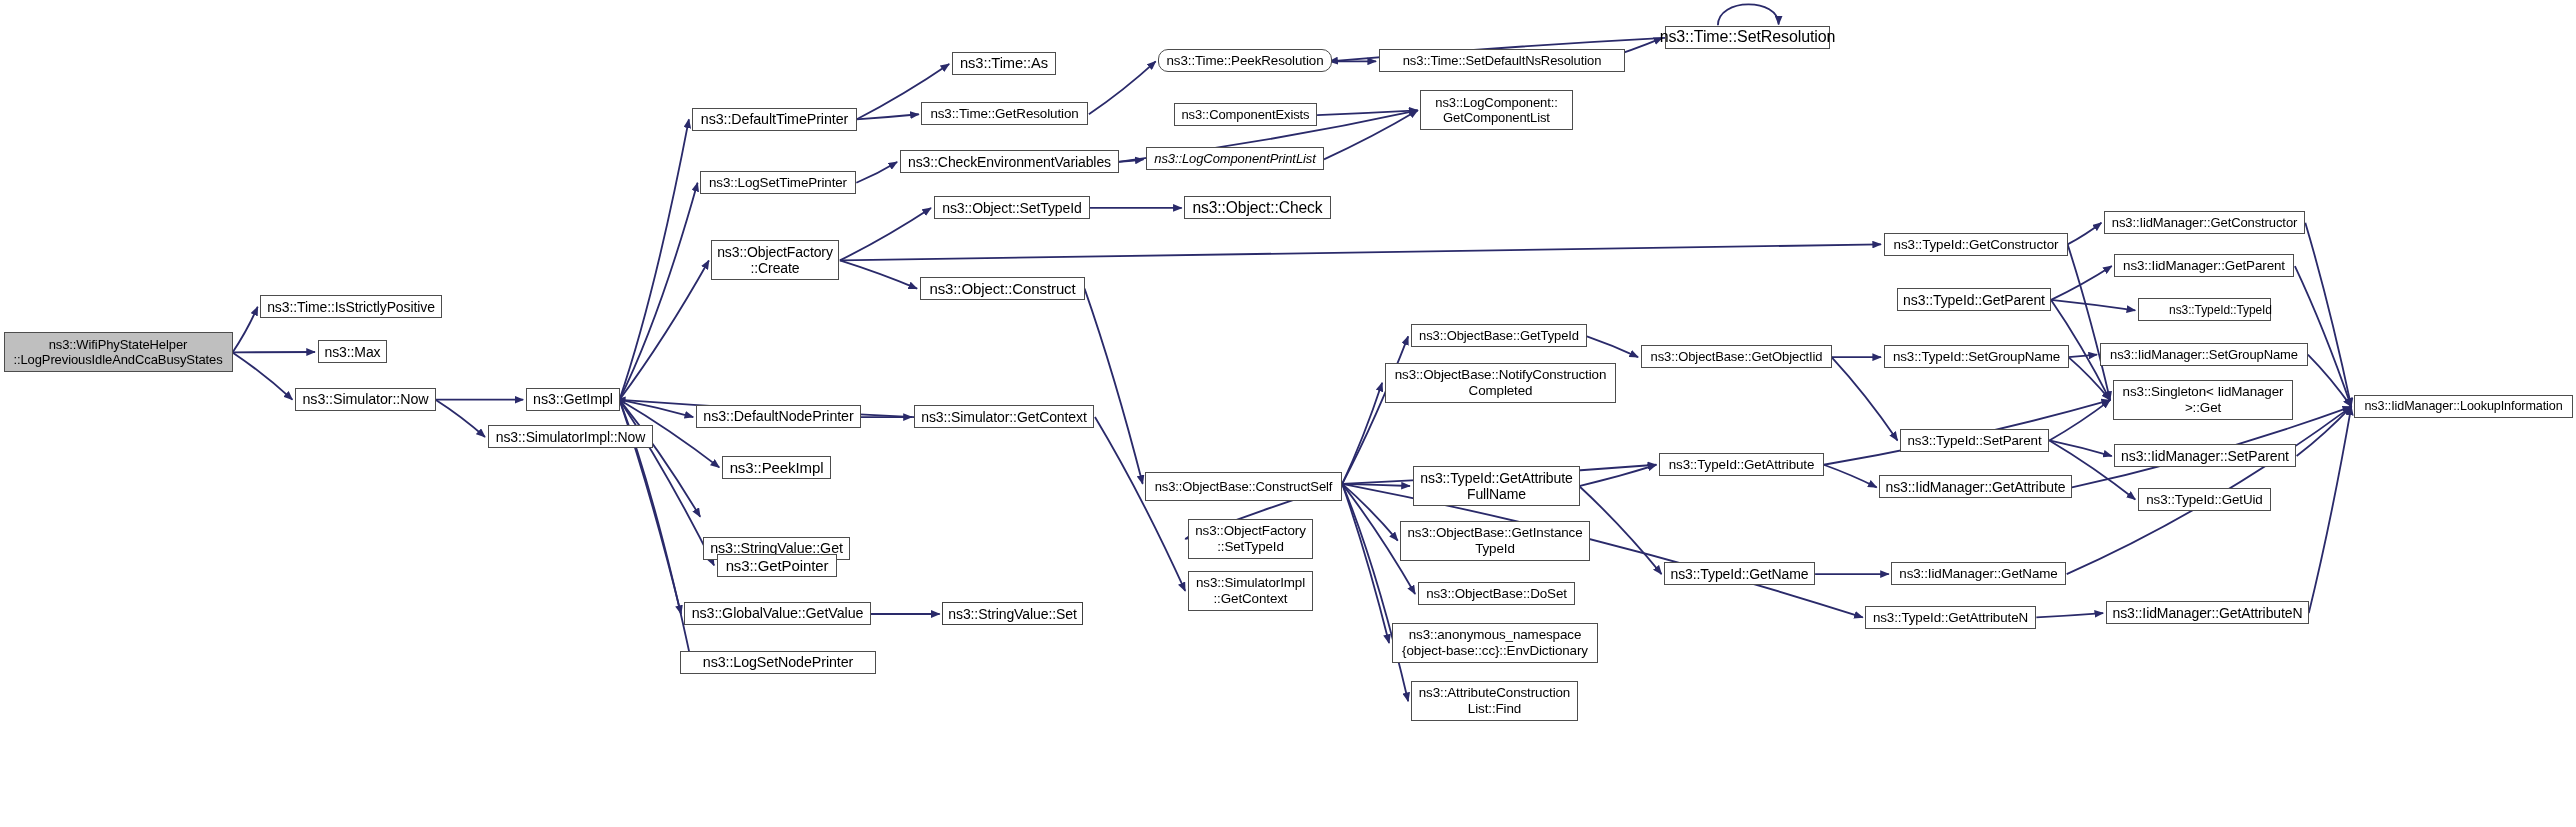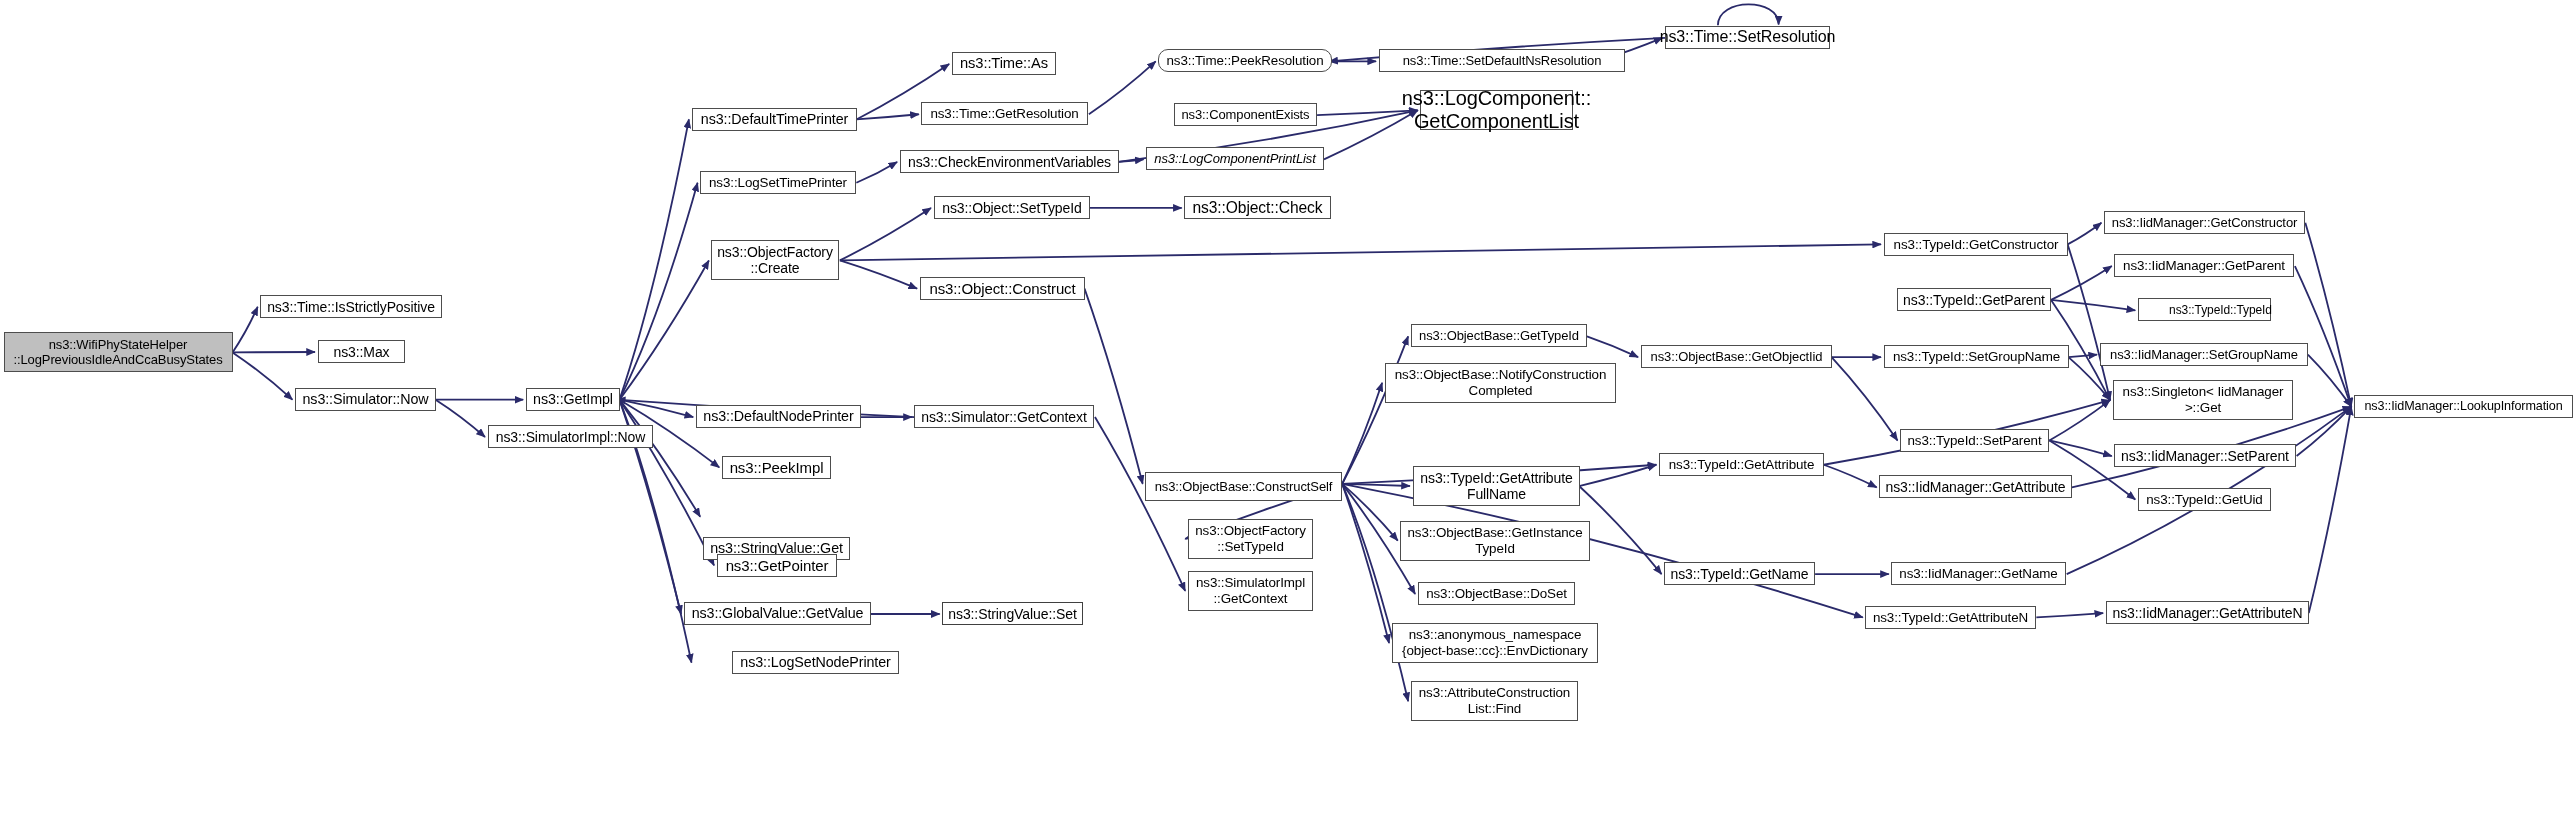--- a/index.html
+++ b/index.html
@@ -133,50 +133,50 @@
         <path d="M2660,408.5 Q2686.5,435.233 2710,468.5"></path>
         <path d="M2647,525.5 Q2680,500.10365 2710,468.5"></path>
         <path d="M2382,661.5 Q2547.5,588.353 2710,468.5"></path>
         <path d="M2661,706.5 Q2687,600.4591 2710,468.5"></path>
         <path d="M2388,561.5 Q2550.5,526.253 2710,468.5"></path>
       </g>
   </svg>
 <div class="node root thick" style="left: 3.5px; top: 332px; width: 229px; height: 40px;"><span style="font-size: 13px;">ns3::WifiPhyStateHelper
 ::LogPreviousIdleAndCcaBusyStates</span></div>
     <div class="node thick" style="left: 260px; top: 295px; width: 182px; height: 23.4px;"><span style="font-size: 14px;">ns3::Time::IsStrictlyPositive</span></div>
-    <div class="node thick" style="left: 318px; top: 340px; width: 87px; height: 23.4px;"><span style="font-size: 14px;">ns3::Max</span></div>
+    <div class="node thick" style="left: 318px; top: 340px; width: 69px; height: 23.4px;"><span style="font-size: 14px;">ns3::Max</span></div>
     <div class="node thick" style="left: 295px; top: 388px; width: 141px; height: 23.4px;"><span style="font-size: 14.3px;">ns3::Simulator::Now</span></div>
     <div class="node thick" style="left: 488px; top: 425px; width: 165px; height: 23.4px;"><span style="font-size: 14px;">ns3::SimulatorImpl::Now</span></div>
     <div class="node thick" style="left: 526px; top: 388px; width: 94px; height: 23.4px;"><span style="font-size: 14.3px;">ns3::GetImpl</span></div>
     <div class="node thick" style="left: 692px; top: 108px; width: 165px; height: 23.4px;"><span style="font-size: 14.3px;">ns3::DefaultTimePrinter</span></div>
     <div class="node thick" style="left: 700px; top: 171px; width: 156px; height: 23.4px;"><span style="font-size: 13.4px;">ns3::LogSetTimePrinter</span></div>
     <div class="node thick" style="left: 711px; top: 240px; width: 128px; height: 40px;"><span style="font-size: 14px;">ns3::ObjectFactory
 ::Create</span></div>
     <div class="node thick" style="left: 696px; top: 405px; width: 165px; height: 23.4px;"><span style="font-size: 14.3px;">ns3::DefaultNodePrinter</span></div>
     <div class="node thick" style="left: 722px; top: 456px; width: 109px; height: 23.4px;"><span style="font-size: 15px;">ns3::PeekImpl</span></div>
     <div class="node thick" style="left: 703px; top: 505px; width: 147px; height: 23.4px; margin-top: 32px;"><span style="font-size: 14.3px;">ns3::StringValue::Get</span></div>
     <div class="node thick" style="left: 717px; top: 554px; width: 120px; height: 23.4px;"><span style="font-size: 15px;">ns3::GetPointer</span></div>
     <div class="node thick" style="left: 684px; top: 602px; width: 187px; height: 23.4px;"><span style="font-size: 14.3px;">ns3::GlobalValue::GetValue</span></div>
-    <div class="node thick" style="left: 732px; top: 651px; width: 167px; height: 23.4px;"><span style="font-size: 14.3px;">ns3::LogSetNodePrinter</span></div>
+    <div class="node thick" style="left: 680px; top: 651px; width: 196px; height: 23.4px;"><span style="font-size: 14.3px;">ns3::LogSetNodePrinter</span></div>
     <div class="node thick" style="left: 952px; top: 52px; width: 104px; height: 23.4px;"><span style="font-size: 14.7px;">ns3::Time::As</span></div>
     <div class="node thick" style="left: 921px; top: 102px; width: 167px; height: 23.4px;"><span style="font-size: 13.4px;">ns3::Time::GetResolution</span></div>
     <div class="node thick" style="left: 900px; top: 150px; width: 219px; height: 23.4px;"><span style="font-size: 14px;">ns3::CheckEnvironmentVariables</span></div>
     <div class="node thick" style="left: 934px; top: 196px; width: 156px; height: 23.4px;"><span style="font-size: 14px;">ns3::Object::SetTypeId</span></div>
     <div class="node thick" style="left: 920px; top: 277px; width: 165px; height: 23.4px;"><span style="font-size: 15px;">ns3::Object::Construct</span></div>
     <div class="node thick" style="left: 914px; top: 405px; width: 180px; height: 23.4px;"><span style="font-size: 14px;">ns3::Simulator::GetContext</span></div>
     <div class="node thick" style="left: 1188px; top: 519px; width: 125px; height: 40px;"><span style="font-size: 13.4px;">ns3::ObjectFactory
 ::SetTypeId</span></div>
     <div class="node thick" style="left: 1188px; top: 571px; width: 125px; height: 40px;"><span style="font-size: 13.4px;">ns3::SimulatorImpl
 ::GetContext</span></div>
     <div class="node thick" style="left: 1158px; top: 49px; width: 174px; height: 23.4px; border-radius: 10px;"><span style="font-size: 13.4px;">ns3::Time::PeekResolution</span></div>
     <div class="node thick" style="left: 1174px; top: 103px; width: 143px; height: 23.4px;"><span style="font-size: 13px;">ns3::ComponentExists</span></div>
     <div class="node thick" style="left: 1146px; top: 147px; width: 178px; height: 23.4px;"><span style="font-size: 13px; font-style: italic;">ns3::LogComponentPrintList</span></div>
     <div class="node thick" style="left: 1184px; top: 196px; width: 147px; height: 23.4px;"><span style="font-size: 15.6px;">ns3::Object::Check</span></div>
     <div class="node thick" style="left: 1379px; top: 49px; width: 246px; height: 23.4px;"><span style="font-size: 13px;">ns3::Time::SetDefaultNsResolution</span></div>
-    <div class="node thick" style="left: 1420px; top: 90px; width: 153px; height: 40px;"><span style="font-size: 20px;">ns3::LogComponent::
+    <div class="node thick" style="left: 1420px; top: 90px; width: 153px; height: 40px;"><span style="font-size: 13px;">ns3::LogComponent::
 GetComponentList</span></div>
     <div class="node thick" style="left: 1665px; top: 26px; width: 165px; height: 23.4px;"><span style="font-size: 16px;">ns3::Time::SetResolution</span></div>
     <div class="node thick" style="left: 1145px; top: 472px; width: 197px; height: 29px;"><span style="font-size: 13px;">ns3::ObjectBase::ConstructSelf</span></div>
     <div class="node thick" style="left: 1411px; top: 324px; width: 176px; height: 23.4px;"><span style="font-size: 13px;">ns3::ObjectBase::GetTypeId</span></div>
     <div class="node thick" style="left: 1385px; top: 363px; width: 231px; height: 40px;"><span style="font-size: 13.4px;">ns3::ObjectBase::NotifyConstruction
 Completed</span></div>
     <div class="node thick" style="left: 1413px; top: 466px; width: 167px; height: 40px;"><span style="font-size: 14px;">ns3::TypeId::GetAttribute
 FullName</span></div>
     <div class="node thick" style="left: 1400px; top: 521px; width: 190px; height: 40px;"><span style="font-size: 13.4px;">ns3::ObjectBase::GetInstance
 TypeId</span></div>

